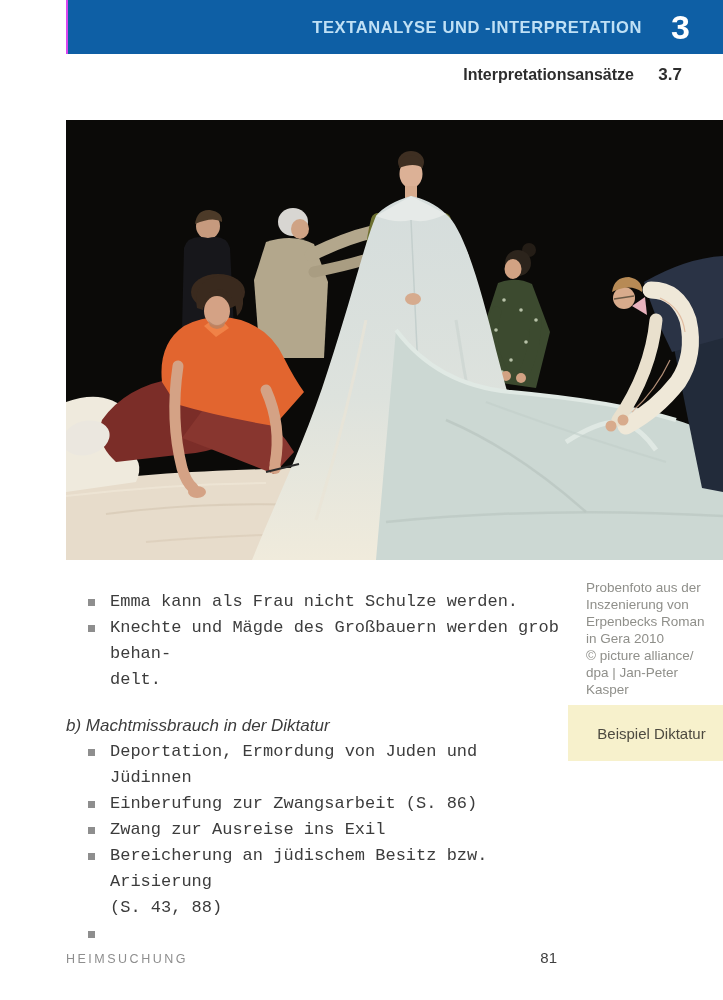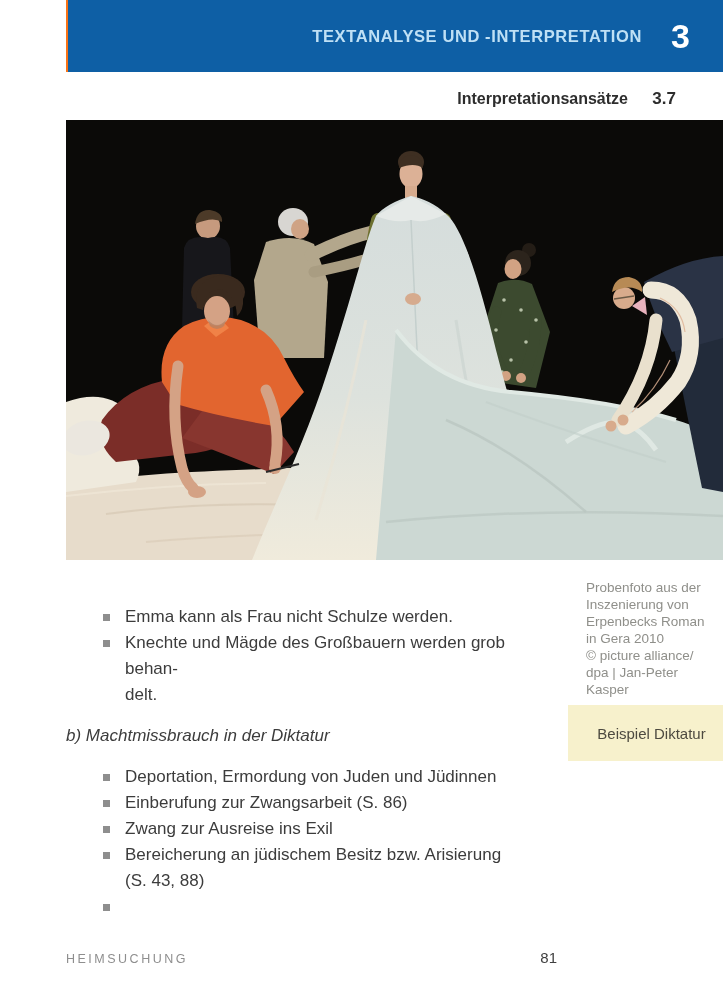--- a/index.html
+++ b/index.html
@@ -3,54 +3,54 @@
 <meta charset="utf-8">
 <style>
   html,body { margin:0; padding:0; background:#ffffff; }
   .page {
     position:relative; width:723px; height:1000px; overflow:hidden;
     background:#ffffff; font-family:"Liberation Sans", sans-serif;
   }
 
   
   .chapter-bar {
-    position:absolute; top:0; left:66px; right:0; height:72px;
-    background:#0e5fa5; border-left:2px solid #f97316;
+    position:absolute; top:0; left:66px; right:0; height:54px;
+    background:#0e5fa5; border-left:2px solid #d946ef;
     display:flex; align-items:center; justify-content:flex-end;
     padding-right:33px; box-sizing:border-box;
   }
   .chapter-label { color:#bfe0f5; font-weight:bold; font-size:16.5px; letter-spacing:.6px; }
   .chapter-num { color:#ffffff; font-weight:bold; font-size:34px; line-height:1; min-width:48px; text-align:right; }
 
   
   .section-row {
-    position:absolute; top:60px; left:66px; right:14px; height:30px;
+    position:absolute; top:60px; left:66px; right:8px; height:30px;
     display:flex; align-items:center; justify-content:flex-end;
-    padding-right:33px; box-sizing:border-box;margin-top:24px;
+    padding-right:33px; box-sizing:border-box;
   }
   .section-label { color:#2d2d2d; font-weight:bold; font-size:16px; }
   .section-num { color:#2d2d2d; font-weight:bold; font-size:17px; min-width:48px; text-align:right; }
 
   
   .photo { position:absolute; top:120px; left:66px; width:657px; height:440px; margin:0; }
   .photo svg { display:block; width:100%; height:100%; }
 
   
   .text-col {
     position:absolute; top:589px; left:66px; width:500px;
     color:#3c3c3c; font-size:17px; line-height:26px;
   }
-  .bullet-list { list-style:none; margin:15px; padding:0; }
+  .bullet-list { list-style:none; margin:0; padding:0;font-family:Liberation Mono, monospace; }
   .bullet-item { position:relative; padding-left:44px; }
   .sq {
     position:absolute; left:22px; top:10px; width:6.5px; height:6.5px;
     background:#8e8e8e;
   }
   .li-text { white-space:pre-line; }
-  .sub-heading { margin:0 0 0 0; font-style:italic; }
+  .sub-heading { margin:20px 0 0 0; font-style:italic; }
 
   
   .photo-caption {
     position:absolute; top:571px; left:578px; width:140px; margin:8px;
     color:#8f8f8a; font-size:13.5px; line-height:17px; white-space:pre-line;
   }
   .margin-note {
     position:absolute; top:705px; left:568px; right:0; height:56px;
     background:#f7f1cc; display:flex; align-items:center;
     padding-left:12px; box-sizing:border-box;justify-content:center;

